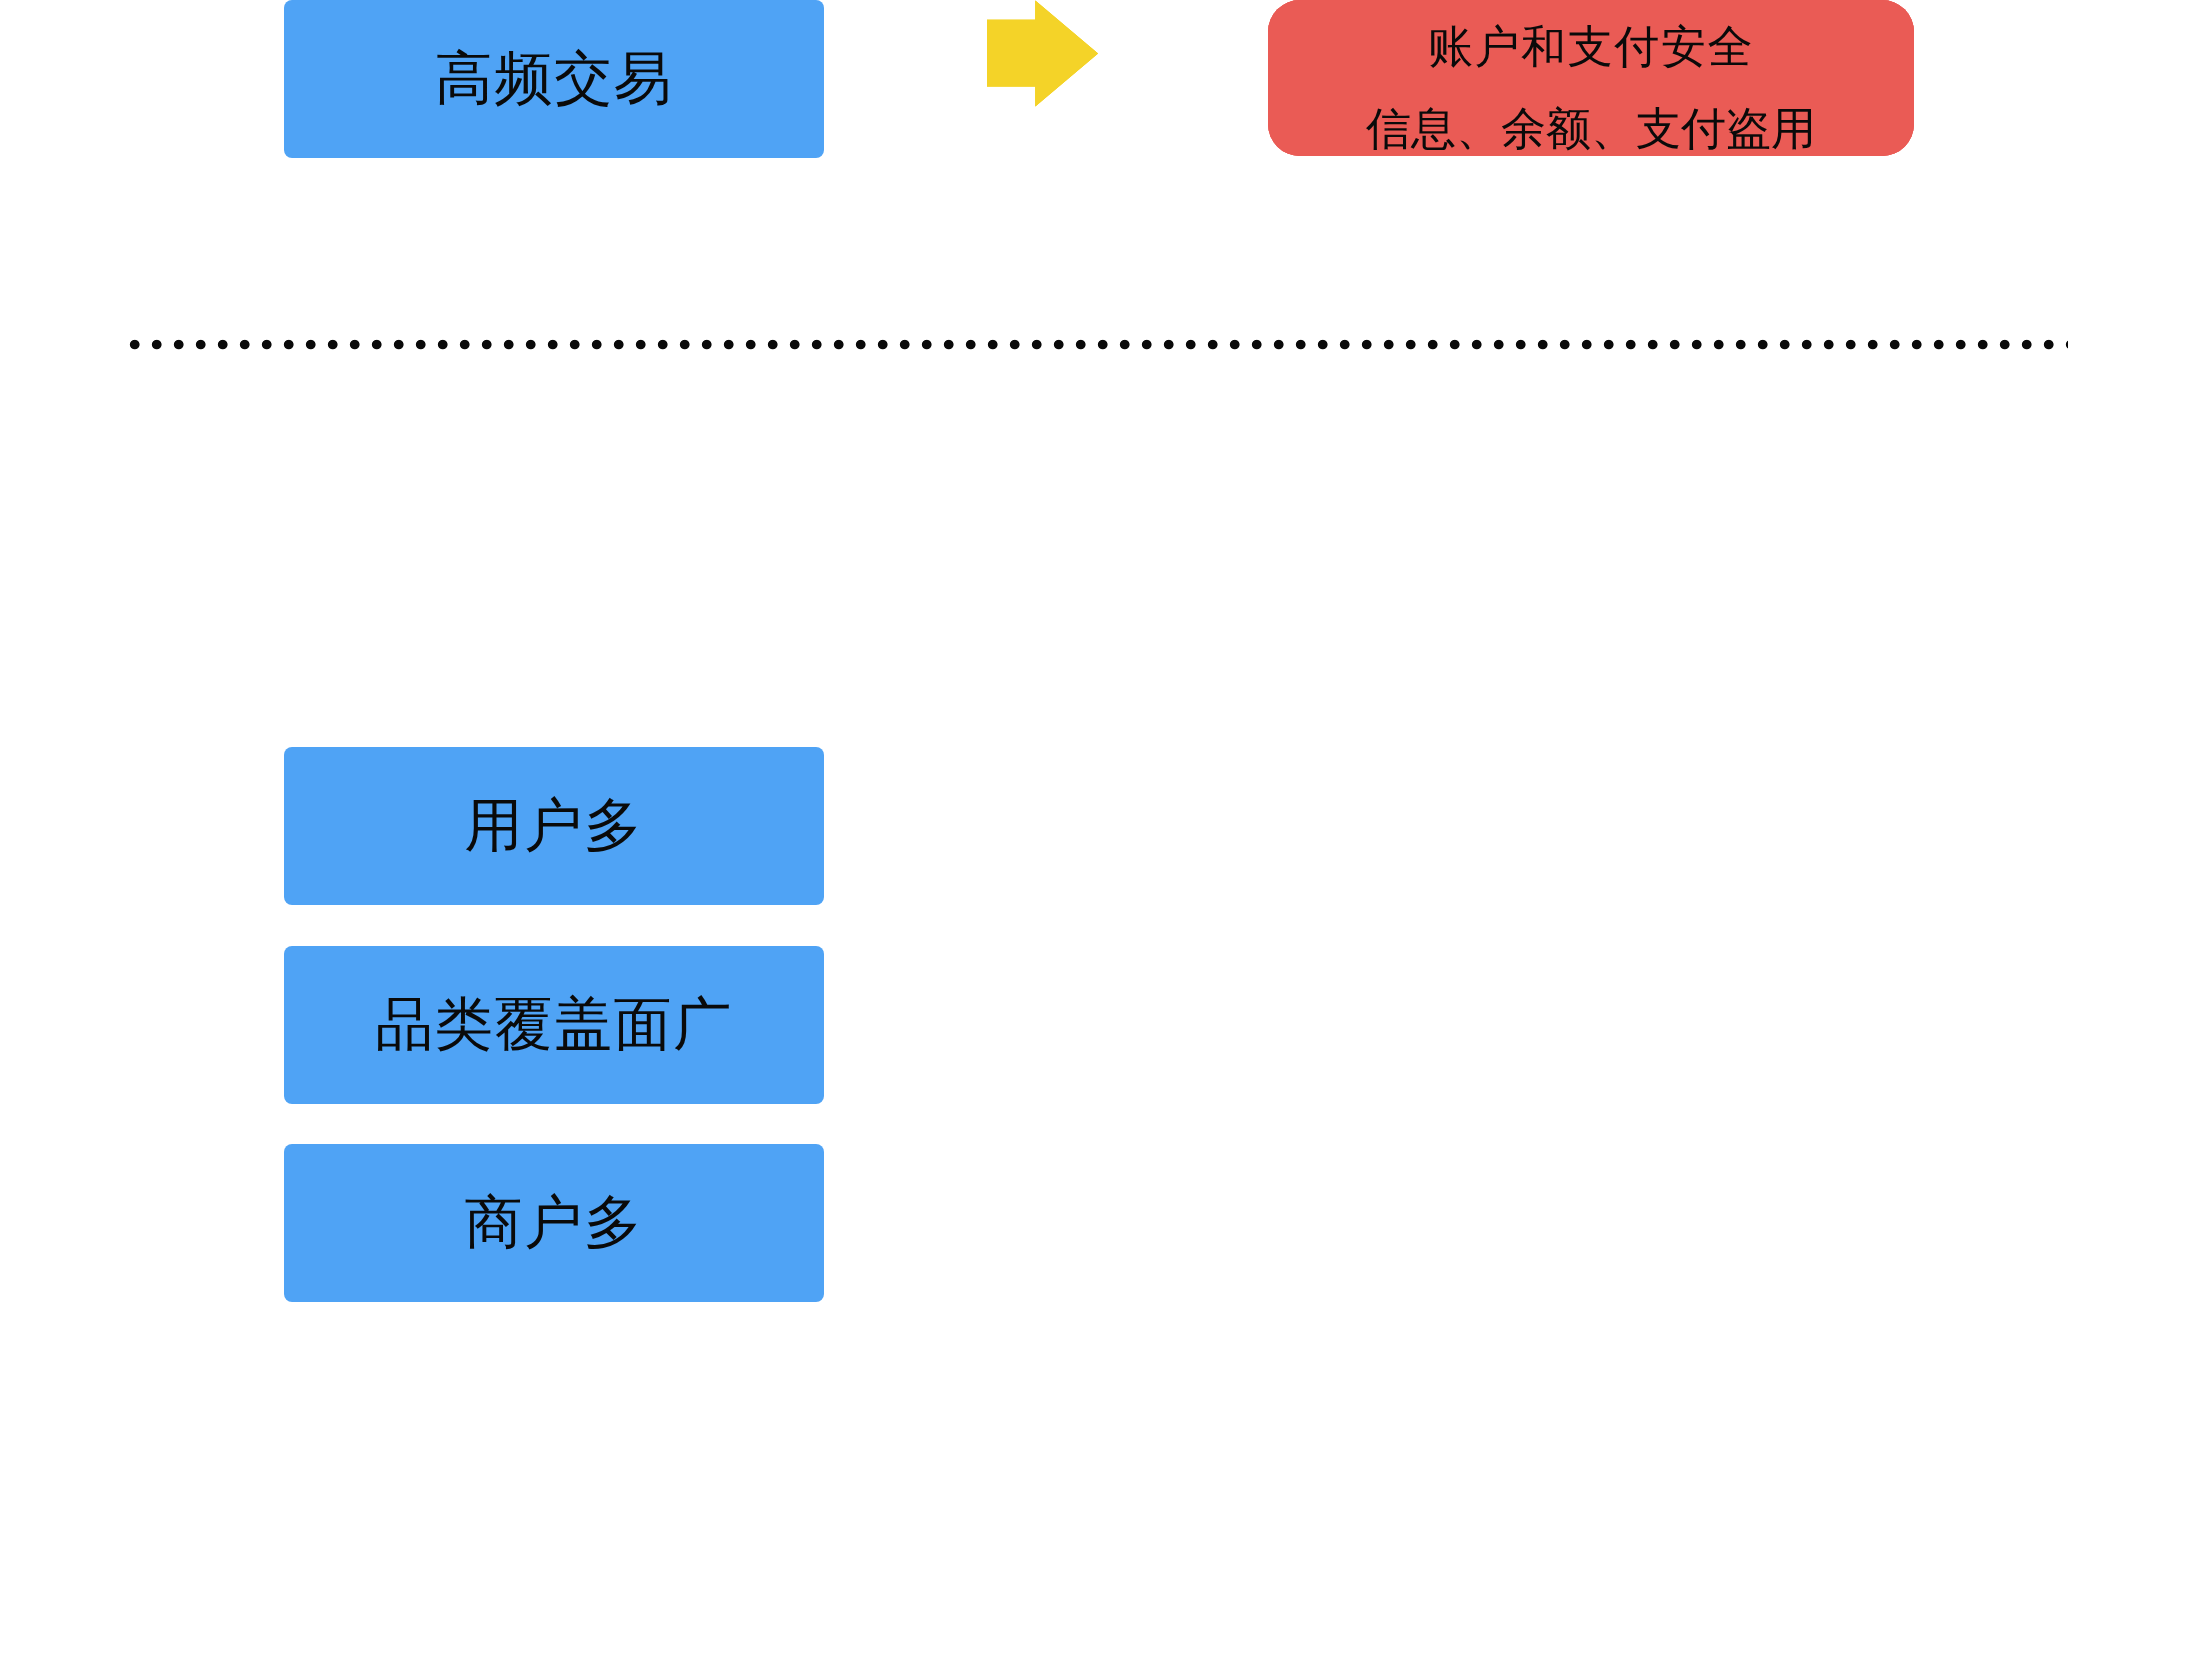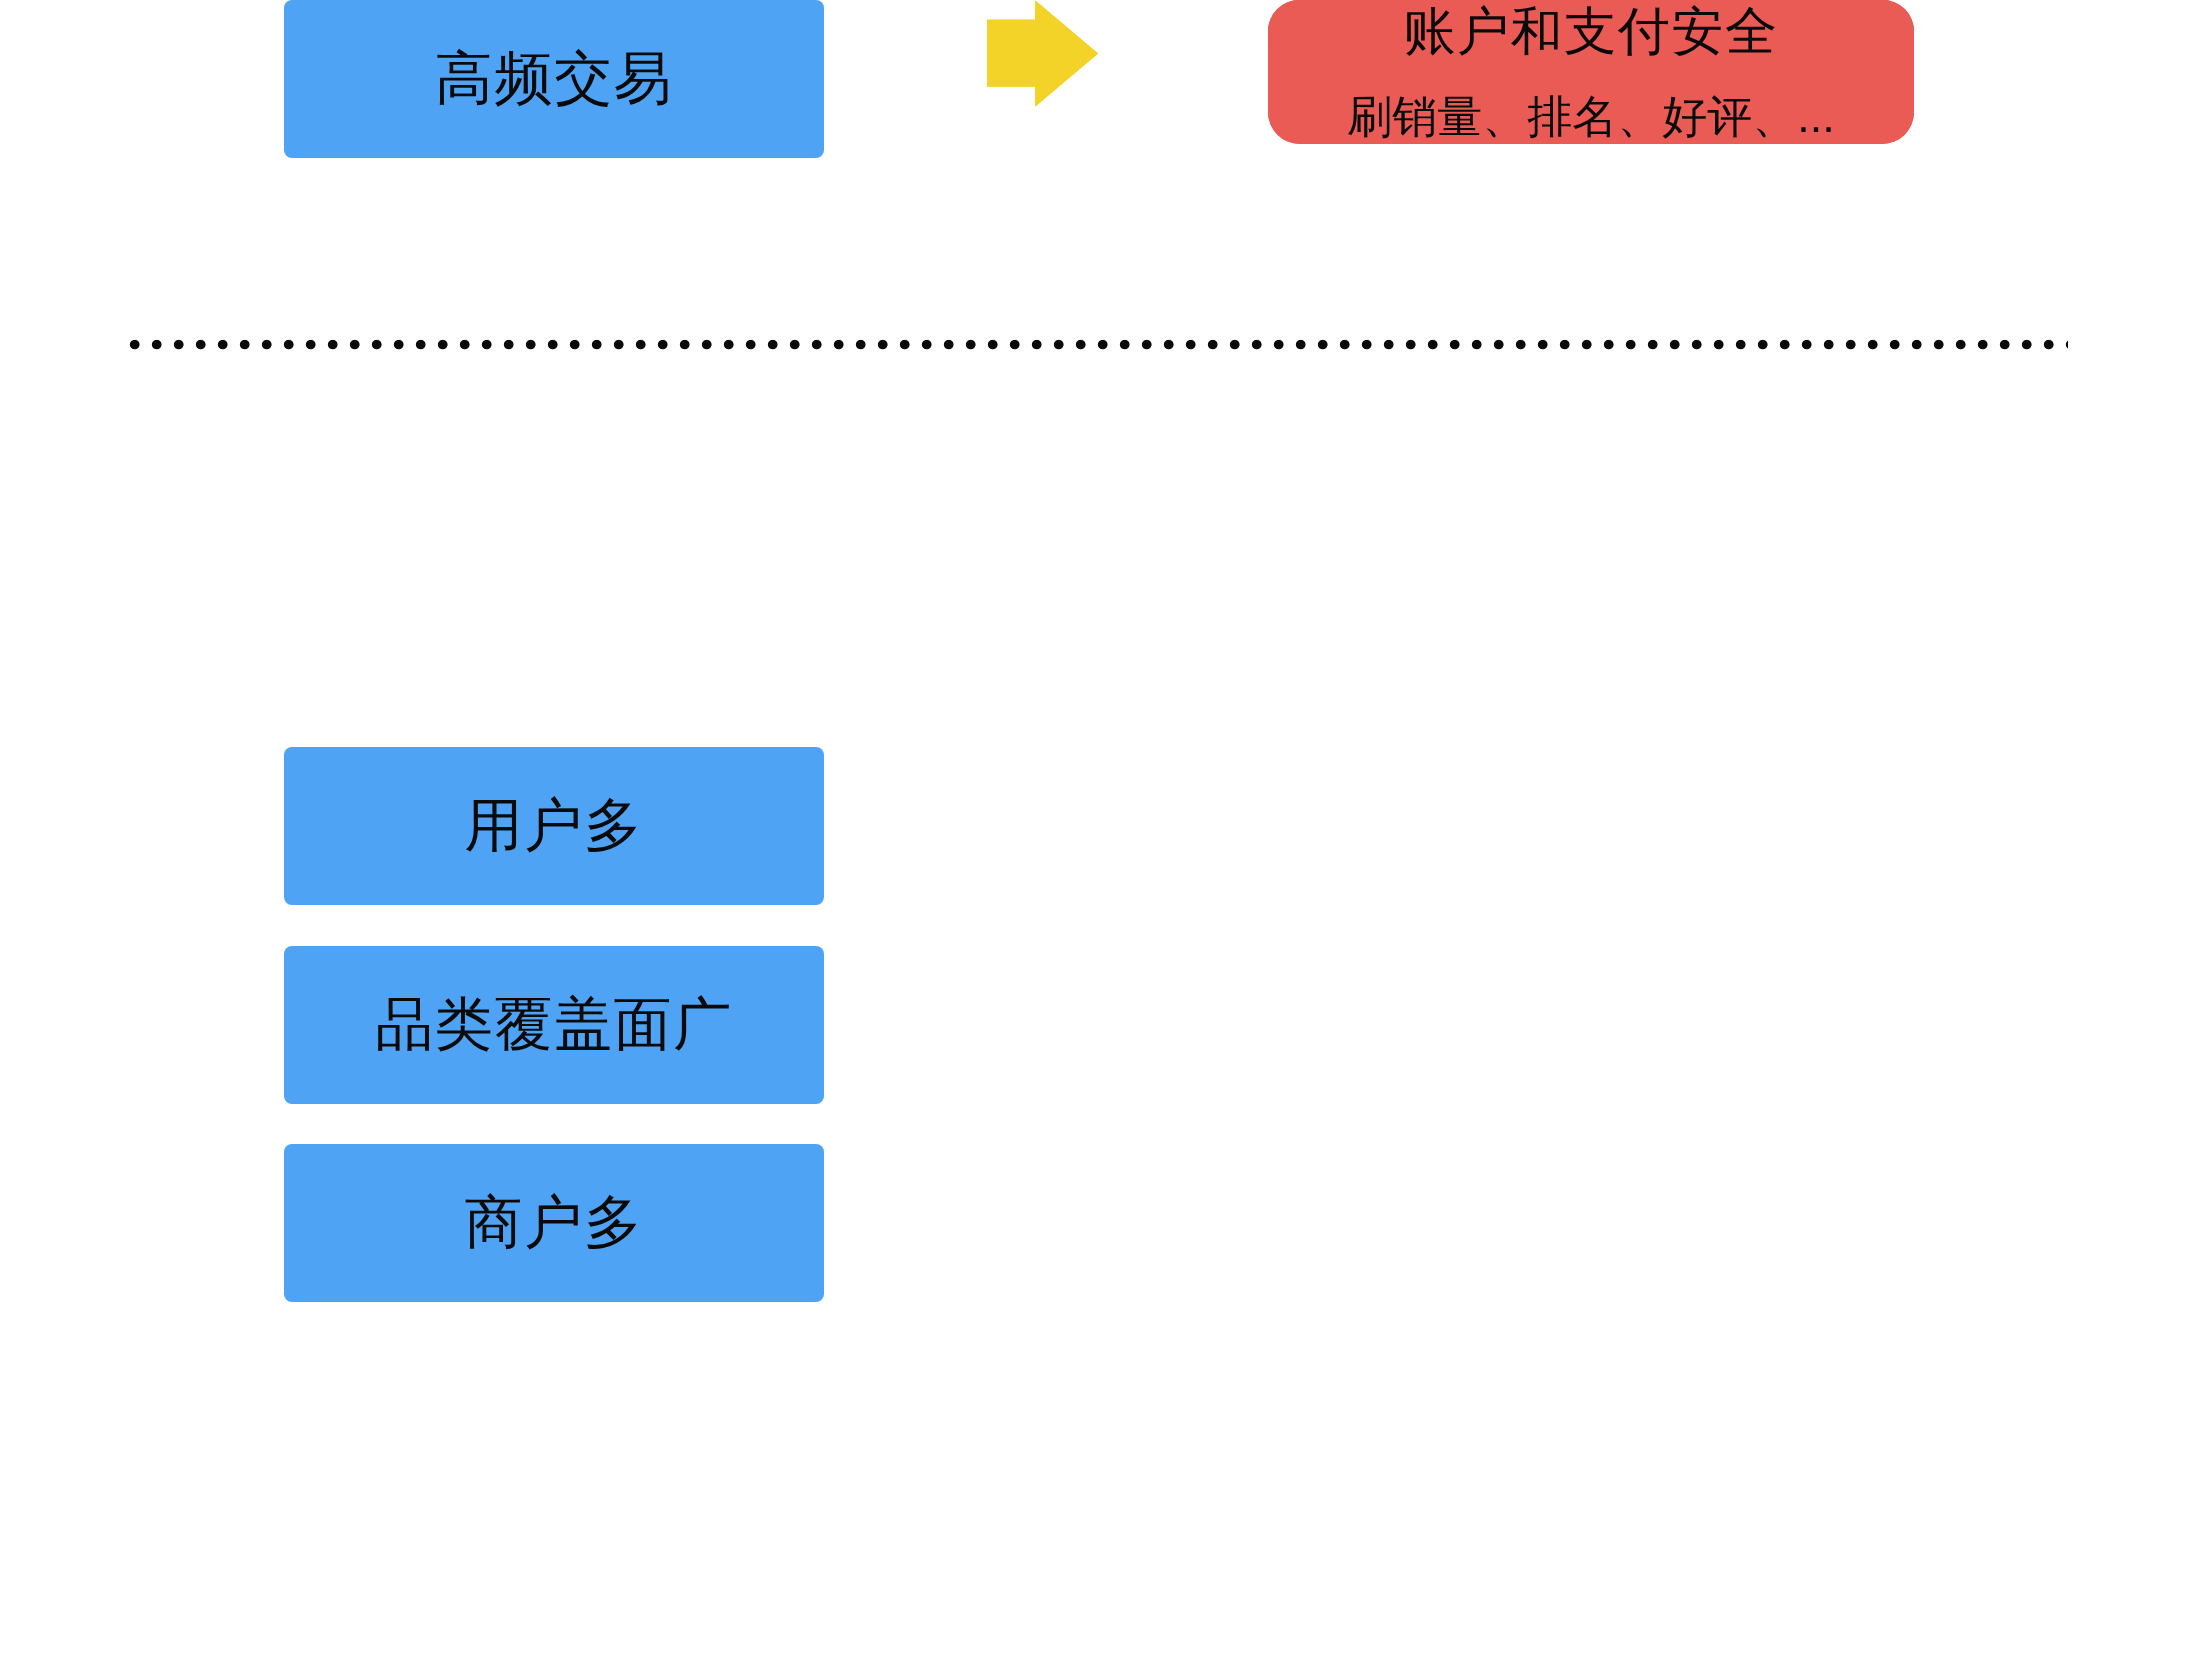--- a/index.html
+++ b/index.html
@@ -78,25 +78,26 @@
     flex-direction: column;
     align-items: center;
     justify-content: center;
     gap: 27.5px;
     text-align: center;
   }
   .risk-box:nth-of-type(1) { top: 553px;  height: 216px; }
   .risk-box:nth-of-type(2) { top: 816px; height: 221px; }
   .risk-box:nth-of-type(3) { top: 1101px; height: 216px; }
   .risk-title {
-    font-size: 52px;
+    font-size: 45px;
     font-weight: 500;
     line-height: 1.2;
     letter-spacing: 1.6px;
     color: var(--ink, #0a0a0a);
+    margin-top: 20px;
   }
   .risk-subtitle {
     font-size: 45px;
     font-weight: 400;
     line-height: 1.2;
     color: var(--ink, #0a0a0a);
   }
 </style>
 </head>
 <body>
@@ -138,16 +139,17 @@
   <div class="risk-box">
     <div class="risk-title">用户作弊</div>
     <div class="risk-subtitle">“薅羊毛” ，促销、优惠</div>
   </div>
   <div class="risk-box">
     <div class="risk-title">商家刷单</div>
     <div class="risk-subtitle">刷销量、排名、好评、...</div>
   </div>
   <div class="risk-box">
     <div class="risk-title">账户和支付安全</div>
+    <div class="risk-subtitle">信息、余额、支付盗用</div>
   </div>
 
 </div>
 
 
 </body></html>

